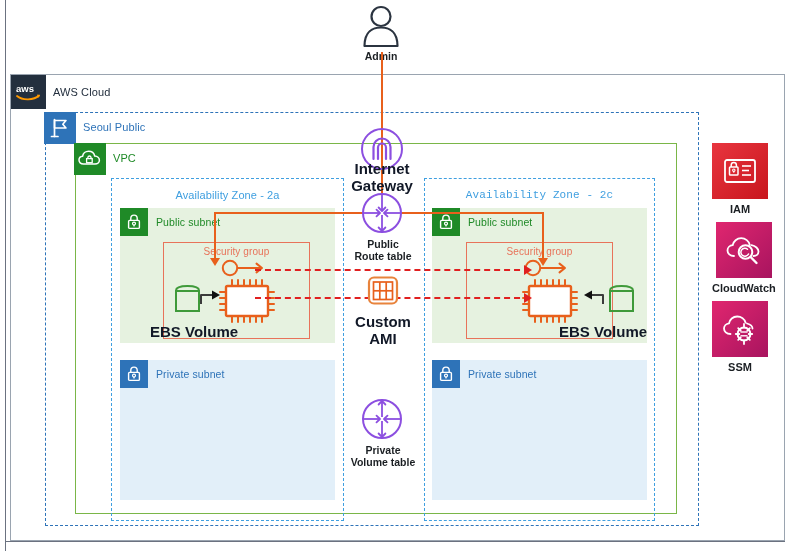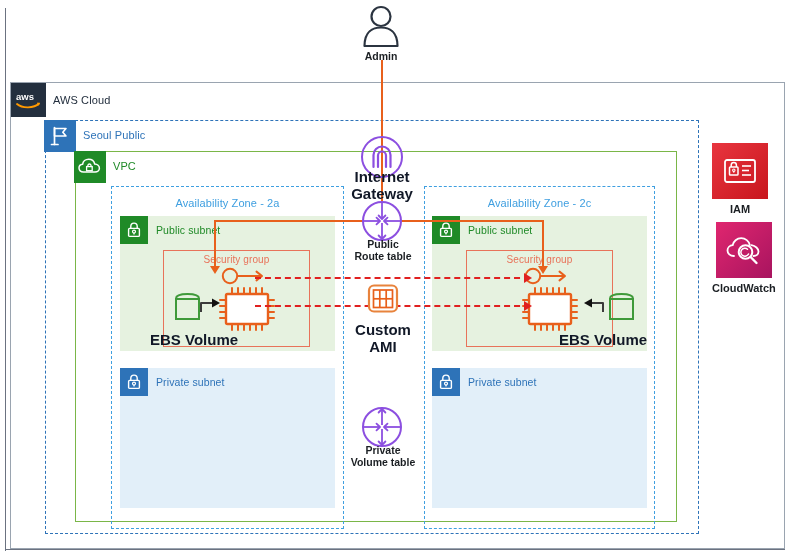--- a/index.html
+++ b/index.html
@@ -9,21 +9,21 @@
     background: #ffffff;
     font-family: "Liberation Sans", sans-serif;
   }
   #canvas {
     position: relative;
     width: 785px;
     height: 551px;
     background: #ffffff;
     overflow: hidden;
   }
-  .abs { position: absolute; margin-top: 8px; }
+  .abs { position: absolute; }
 
   
   #page-left-rule {
     left: 5px; top: 0; width: 1px; height: 551px;
     background: #6b7280;
   }
   #page-bottom-rule {
     left: 5px; top: 541px; width: 780px; height: 1px;
     background: #6b7280;
   }
@@ -90,21 +90,21 @@
     top: 178px; height: 343px;
     border: 1.4px dashed #3f9fe0;
     background: transparent;
   }
   #az-a-box { left: 111px; width: 233px; }
   #az-c-box { left: 424px; width: 231px; }
   .az-label {
     top: 189px; color: #3f9fe0; font-size: 11px; text-align: center;
   }
   #az-a-label { left: 111px; width: 233px; }
-  #az-c-label { left: 424px; width: 231px; }
+  #az-c-label { left: 424px; width: 231px; font-family: Liberation Mono, monospace; }
 
   
   .public-subnet {
     top: 208px; height: 135px;
     background: #e6f2e0;
     border: none;
   }
   #pub-a { left: 120px; width: 215px; }
   #pub-c { left: 432px; width: 215px; }
   .subnet-icon-green {
@@ -531,15 +531,38 @@
                  C8.4 8.2 11.9 5.2 16.2 5.2 C20.4 5.2 24 8.1 24.8 12" fill="none" stroke="#ffffff" stroke-width="1.8" stroke-linecap="round"></path>
         <path d="M26.5 12.2 C30.5 12.8 33.5 15.6 33.5 18.6 C33.5 21.3 31.3 23 28.5 23" fill="none" stroke="#ffffff" stroke-width="1.8" stroke-linecap="round"></path>
         <circle cx="20.5" cy="19" r="6.8" fill="none" stroke="#ffffff" stroke-width="2"></circle>
         <line x1="25.6" y1="24" x2="31.5" y2="30" stroke="#ffffff" stroke-width="2.4" stroke-linecap="round"></line>
         <path d="M22.5 16.2 A4 4 0 1 0 23.5 21" fill="none" stroke="#ffffff" stroke-width="1.5" stroke-linecap="round"></path>
       </svg>
     </div>
     <div class="svc-label">CloudWatch</div>
   </div>
 
+  <div class="svc" style="left:712px; top:301px;">
+    <div class="svc-tile" style="background:linear-gradient(135deg,#e0266f 0%,#a8145f 100%);">
+      <svg width="38" height="34" viewBox="0 0 38 34">
+        <path d="M9.5 22 C5.5 22 3 19.5 3 16.6 C3 13.8 5.2 11.6 8 11.3
+                 C8.6 7.4 12 4.5 16.2 4.5 C20.2 4.5 23.6 7.1 24.6 10.7" fill="none" stroke="#ffffff" stroke-width="1.8" stroke-linecap="round"></path>
+        <path d="M26 11.5 C29 12.3 31.5 14.3 31.5 16.5" fill="none" stroke="#ffffff" stroke-width="1.8" stroke-linecap="round"></path>
+        <g stroke="#ffffff" stroke-width="1.8" stroke-linecap="round">
+          <line x1="23" y1="12" x2="23" y2="15.5"></line>
+          <line x1="23" y1="28.5" x2="23" y2="32"></line>
+          <line x1="14.8" y1="22" x2="18.3" y2="22"></line>
+          <line x1="27.7" y1="22" x2="31.2" y2="22"></line>
+          <line x1="17.2" y1="16.2" x2="19.7" y2="18.7"></line>
+          <line x1="26.3" y1="25.3" x2="28.8" y2="27.8"></line>
+          <line x1="28.8" y1="16.2" x2="26.3" y2="18.7"></line>
+          <line x1="19.7" y1="25.3" x2="17.2" y2="27.8"></line>
+        </g>
+        <circle cx="23" cy="22" r="6.4" fill="none" stroke="#ffffff" stroke-width="2"></circle>
+        <line x1="19.5" y1="20" x2="26.5" y2="20" stroke="#ffffff" stroke-width="1.4"></line>
+        <line x1="19.5" y1="23.8" x2="26.5" y2="23.8" stroke="#ffffff" stroke-width="1.4"></line>
+      </svg>
+    </div>
+    <div class="svc-label">SSM</div>
+  </div>
 
 
 </div>
 
 </body></html>

